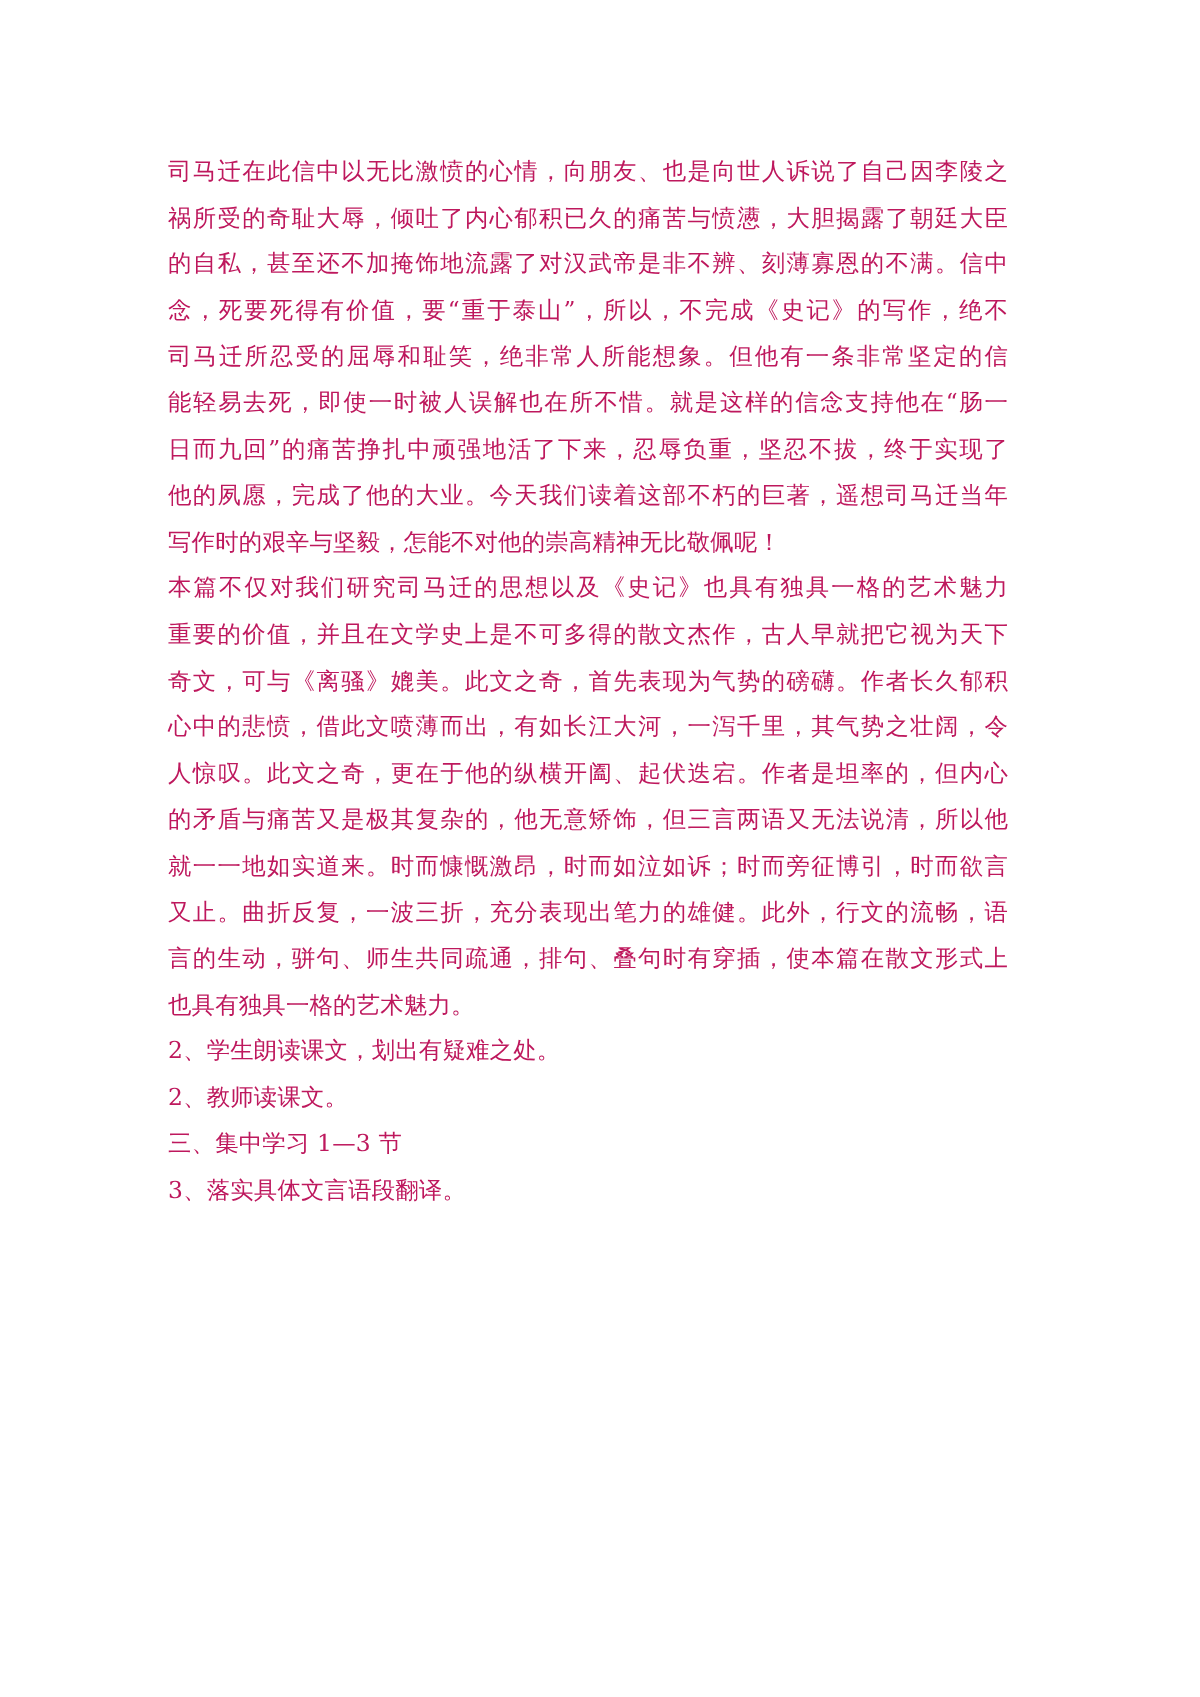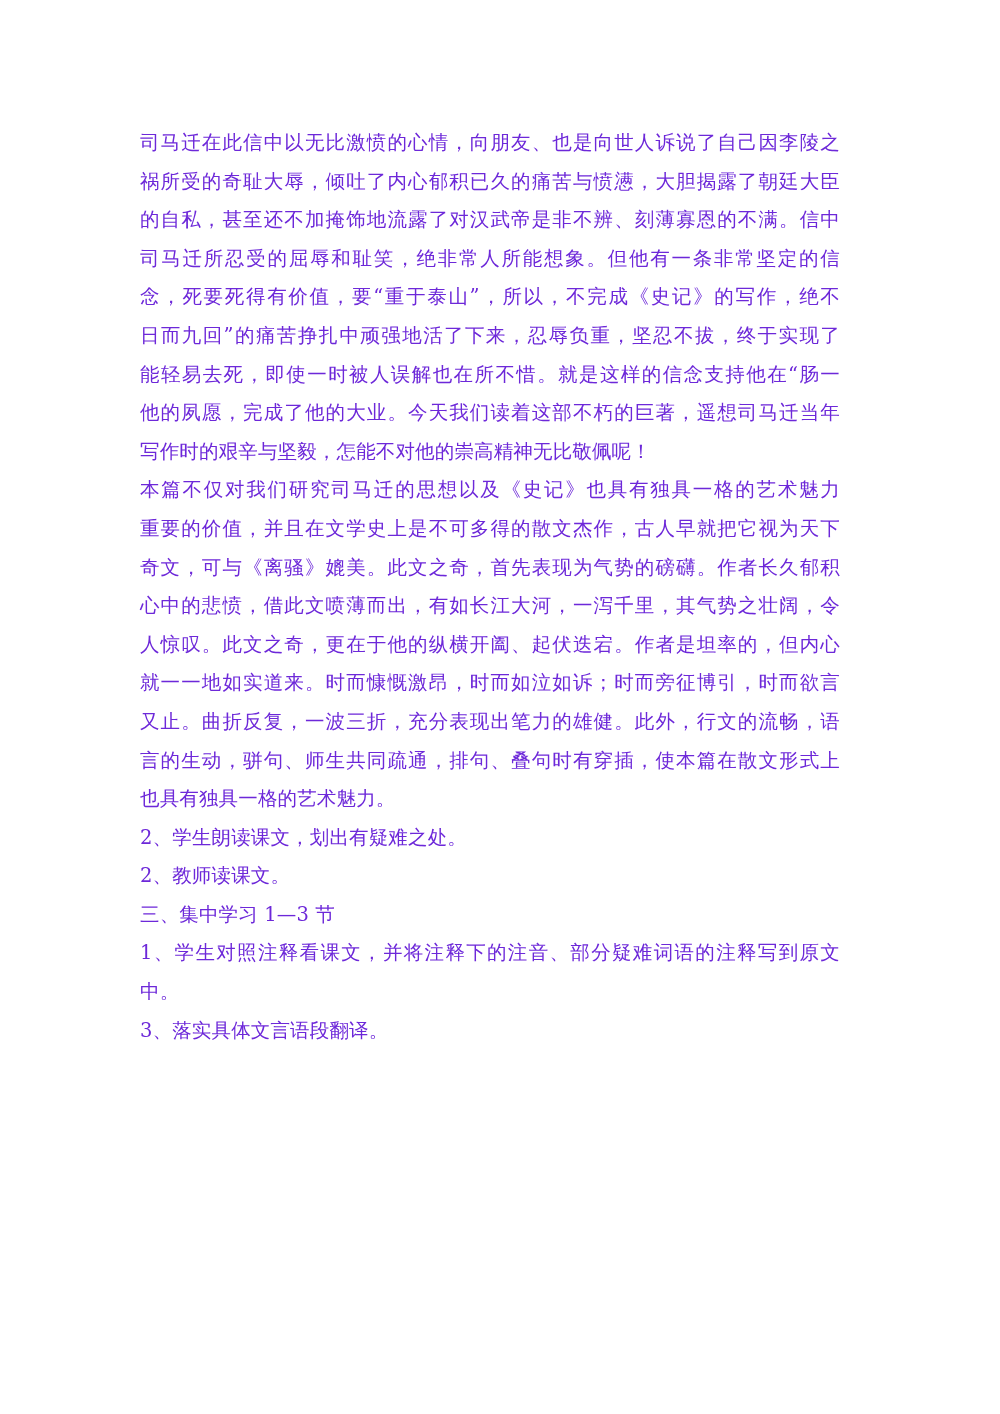--- a/index.html
+++ b/index.html
@@ -15,67 +15,64 @@
     }
     .page {
       position: absolute;
       left: 140px;
       top: 124px;
       width: 700px;
     }
     .line {
       font-family: "DejaVu Serif", "Liberation Serif", serif;
       font-size: 19.5px;
-      color: #6d28d9;
+      color: #be185d;
       height: 38.6px;
       line-height: 38.6px;
       white-space: nowrap;
       letter-spacing: 0.15px;
     }
     .line.justify {
       text-align: justify;
       text-align-last: justify;
     }
   </style>
 </head>
 <body>
 
 <div class="page">
 
   <div>
     <div class="line justify">司马迁在此信中以无比激愤的心情，向朋友、也是向世人诉说了自己因李陵之</div>
     <div class="line justify">祸所受的奇耻大辱，倾吐了内心郁积已久的痛苦与愤懑，大胆揭露了朝廷大臣</div>
     <div class="line justify">的自私，甚至还不加掩饰地流露了对汉武帝是非不辨、刻薄寡恩的不满。信中</div>
+    <div class="line justify">念，死要死得有价值，要“重于泰山”，所以，不完成《史记》的写作，绝不</div>
     <div class="line justify">司马迁所忍受的屈辱和耻笑，绝非常人所能想象。但他有一条非常坚定的信</div>
-    <div class="line justify">念，死要死得有价值，要“重于泰山”，所以，不完成《史记》的写作，绝不</div>
+    <div class="line justify">能轻易去死，即使一时被人误解也在所不惜。就是这样的信念支持他在“肠一</div>
     <div class="line justify">日而九回”的痛苦挣扎中顽强地活了下来，忍辱负重，坚忍不拔，终于实现了</div>
-    <div class="line justify">能轻易去死，即使一时被人误解也在所不惜。就是这样的信念支持他在“肠一</div>
     <div class="line justify">他的夙愿，完成了他的大业。今天我们读着这部不朽的巨著，遥想司马迁当年</div>
     <div class="line">写作时的艰辛与坚毅，怎能不对他的崇高精神无比敬佩呢！</div>
   </div>
 
   <div>
     <div class="line justify">本篇不仅对我们研究司马迁的思想以及《史记》也具有独具一格的艺术魅力</div>
     <div class="line justify">重要的价值，并且在文学史上是不可多得的散文杰作，古人早就把它视为天下</div>
     <div class="line justify">奇文，可与《离骚》媲美。此文之奇，首先表现为气势的磅礴。作者长久郁积</div>
     <div class="line justify">心中的悲愤，借此文喷薄而出，有如长江大河，一泻千里，其气势之壮阔，令</div>
     <div class="line justify">人惊叹。此文之奇，更在于他的纵横开阖、起伏迭宕。作者是坦率的，但内心</div>
+    <div class="line justify">的矛盾与痛苦又是极其复杂的，他无意矫饰，但三言两语又无法说清，所以他</div>
     <div class="line justify">就一一地如实道来。时而慷慨激昂，时而如泣如诉；时而旁征博引，时而欲言</div>
     <div class="line justify">又止。曲折反复，一波三折，充分表现出笔力的雄健。此外，行文的流畅，语</div>
     <div class="line justify">言的生动，骈句、师生共同疏通，排句、叠句时有穿插，使本篇在散文形式上</div>
     <div class="line">也具有独具一格的艺术魅力。</div>
   </div>
 
   <div class="line">2、学生朗读课文，划出有疑难之处。</div>
 
   <div class="line">2、教师读课文。</div>
 
   <div class="line">三、集中学习 1—3 节</div>
 
-  <div>
-    <div class="line justify">1、学生对照注释看课文，并将注释下的注音、部分疑难词语的注释写到原文</div>
-    <div class="line">中。</div>
-  </div>
 
 
   <div class="line">3、落实具体文言语段翻译。</div>
 
 </div>
 
 </body></html>

